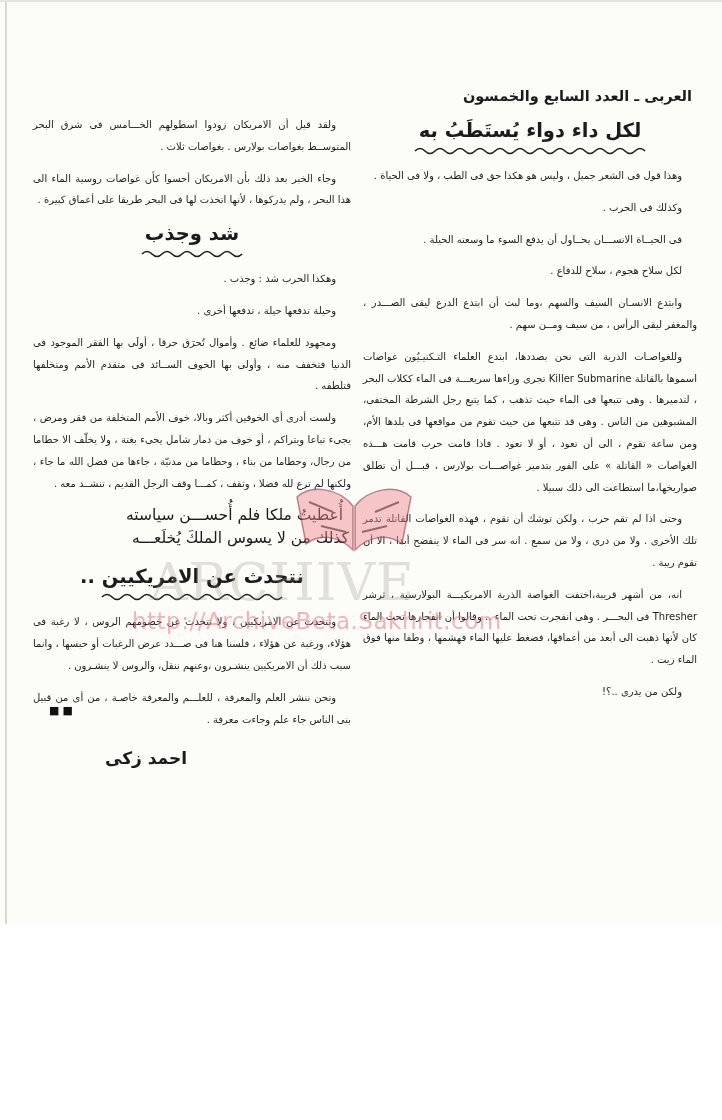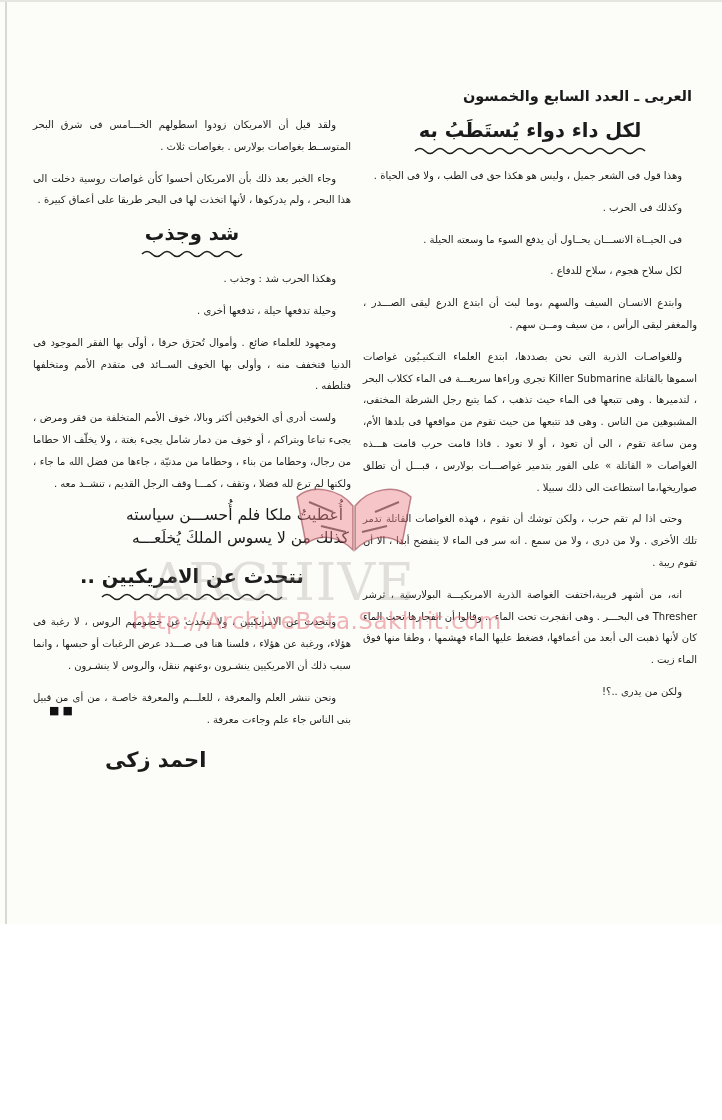--- a/index.html
+++ b/index.html
@@ -30,21 +30,21 @@
   .wave{display:block;margin:0 auto;}
   .verse{font-size:15.5px;line-height:23px;margin:2px 0 14px;direction:rtl;}
   .verse .vline{padding-right:8px;white-space:nowrap;}
   .verse .vline2{padding-right:2px;}
   .final-wrap{position:relative;}
   .endmark{
     position:absolute;left:16px;bottom:13px;
     font-size:11px;letter-spacing:3px;color:#111;
   }
   .signature{
-    margin-top:18px;font-size:21px;font-weight:bold;
+    margin-top:18px;font-size:17px;font-weight:bold;
     direction:rtl;text-align:left;padding-left:72px;
   }
   .page-number{position:absolute;left:574px;top:1060px;font-size:27px;z-index:1;}
   
   .watermark{position:absolute;inset:0;pointer-events:none;z-index:2;}
   .wm-logo{position:absolute;left:291px;top:480px;}
   .wm-text{
     position:absolute;left:150px;top:540px;
     font-family:"DejaVu Serif",serif;font-size:52px;line-height:80px;
     letter-spacing:1px;color:rgba(145,140,130,0.26);white-space:nowrap;
@@ -96,21 +96,21 @@
       <p class="para">لكل سلاح هجوم ، سلاح للدفاع .</p>
       <p class="para">وابتدع الانسـان السيف والسهم ،وما لبث أن ابتدع الدرع ليقى الصـــدر ، والمغفر ليقى الرأس ، من سيف ومــن سهم .</p>
       <p class="para">وللغواصـات الذرية التى نحن بصددها، ابتدع العلماء التـكنيـيُون غواصات اسموها بالقاتلة Killer Submarine تجرى وراءها سريعـــة فى الماء ككلاب البحر ، لتدميرها . وهى تتبعها فى الماء حيث تذهب ، كما يتبع رجل الشرطة المختفى، المشبوهين من الناس . وهى قد تتبعها من حيث تقوم من مواقعها فى بلدها الأم، ومن ساعة تقوم ، الى أن تعود ، أو لا تعود . فاذا قامت حرب قامت هـــذه الغواصات « القاتلة » على الفور بتدمير غواصـــات بولارس ، قبـــل أن تطلق صواريخها،ما استطاعت الى ذلك سبيلا .</p>
       <p class="para">وحتى اذا لم تقم حرب ، ولكن توشك أن تقوم ، فهذه الغواصات القاتلة تدمر تلك الأخرى . ولا من درى ، ولا من سمع . انه سر فى الماء لا ينفضح أبدا ، الا أن تقوم ريبة .</p>
       <p class="para">انه، من أشهر قريبة،اختفت الغواصة الذرية الامريكيـــة البولارسية ، ثرشر Thresher فى البحـــر . وهى انفجرت تحت الماء .. وقالوا أن انفجارها تحت الماء كان لأنها ذهبت الى أبعد من أعماقها، فضغط عليها الماء فهشمها ، وطفا منها فوق الماء زيت .</p>
       <p class="para">ولكن من يدرى ..؟!</p>
     </div>
 
     <div class="col col-left">
       <p class="para">ولقد قيل أن الامريكان زودوا اسطولهم الخـــامس فى شرق البحر المتوســط بغواصات بولارس . بغواصات ثلاث .</p>
-      <p class="para">وجاء الخبر بعد ذلك بأن الامريكان أحسوا كأن غواصات روسية دخلت الى هذا البحر ، ولم يدركوها ، لأنها اتخذت لها فى البحر طريقا على أعماق كبيرة .</p>
+      <p class="para">وجاء الخبر بعد ذلك بأن الامريكان أحسوا كأن غواصات روسية الماء الى هذا البحر ، ولم يدركوها ، لأنها اتخذت لها فى البحر طريقا على أعماق كبيرة .</p>
 
       <div class="heading-wrap">
         <h2>شد وجذب</h2>
         <svg class="wave" width="104" height="9" viewBox="0 0 104 9">
           <path d="M2 5 q5 -5 10 0 t10 0 t10 0 t10 0 t10 0 t10 0 t10 0 t10 0 t10 0 t10 0" fill="none" stroke="#1d1d1d" stroke-width="1.6"></path>
         </svg>
       </div>
       <p class="para">وهكذا الحرب شد : وجذب .</p>
       <p class="para">وحيلة تدفعها حيلة ، تدفعها أخرى .</p>
       <p class="para">ومجهود للعلماء ضائع . وأموال تُحرَق حرقا ، أولَى بها الفقر الموجود فى الدنيا فتخفف منه ، وأولى بها الخوف الســائد فى متقدم الأمم ومتخلفها فتلطفه .</p>

